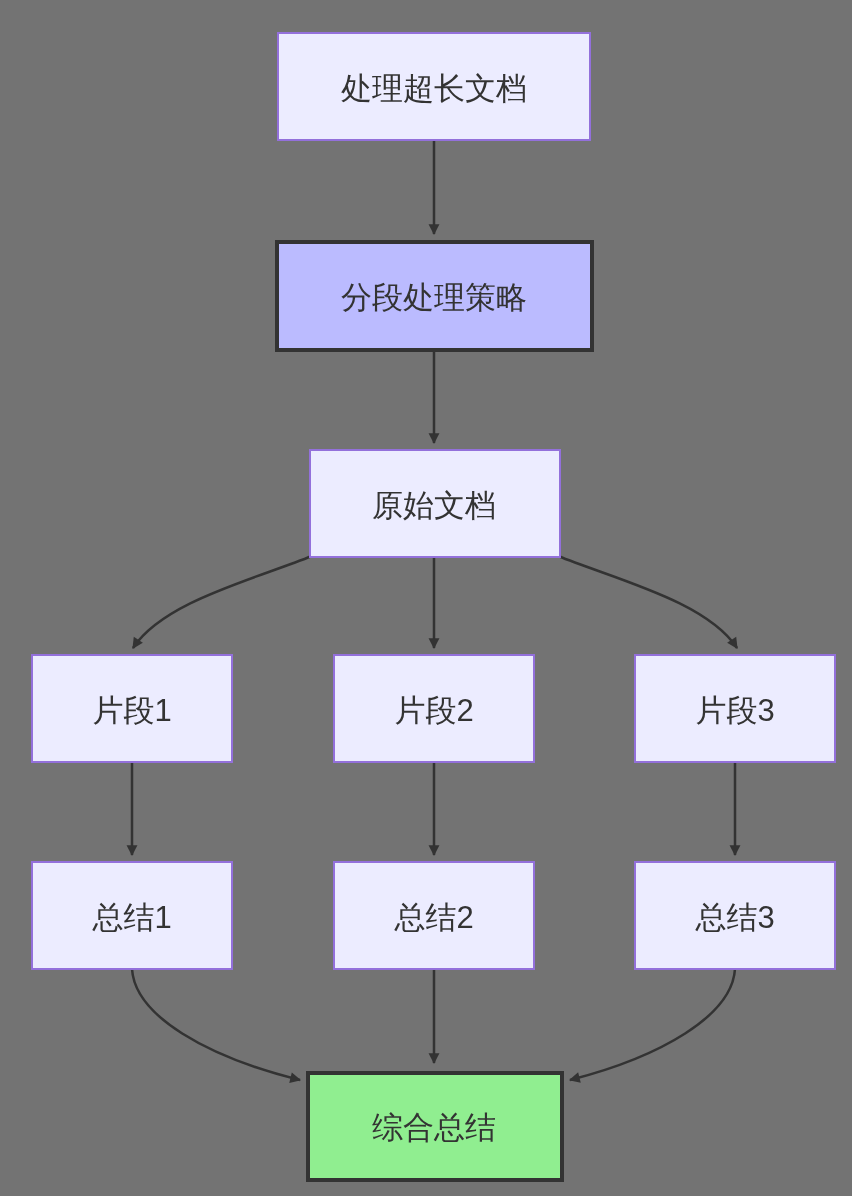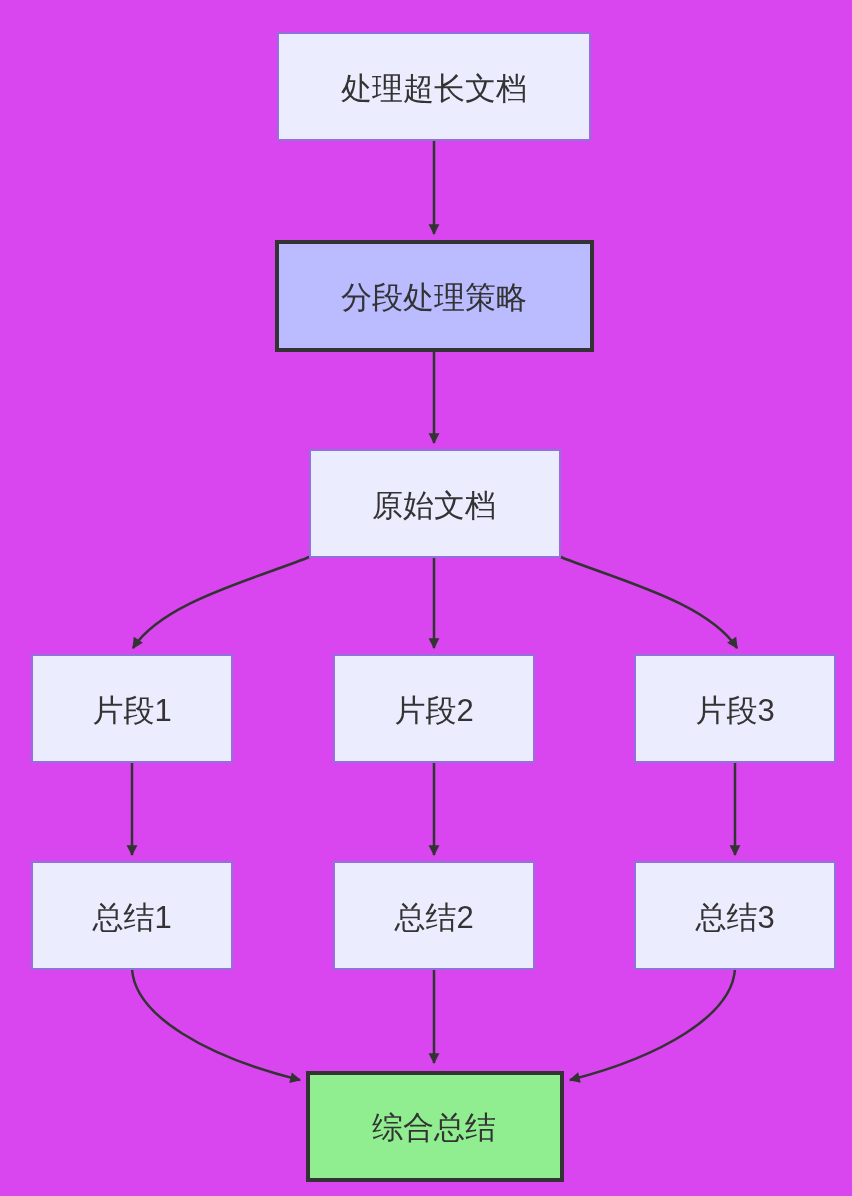--- a/index.html
+++ b/index.html
@@ -4,21 +4,21 @@
 <style>
   html, body {
     margin: 0;
     padding: 0;
     background: #FFFFFF;
   }
   .canvas {
     width: 852px;
     height: 1196px;
     position: relative;
-    background: #d946ef;
+    background: #737373;
     overflow: hidden;
   }
   svg {
     display: block;
   }
   .node-rect {
     stroke-width: 2px;
   }
   .node-rect.thick {
     stroke-width: 4px;

